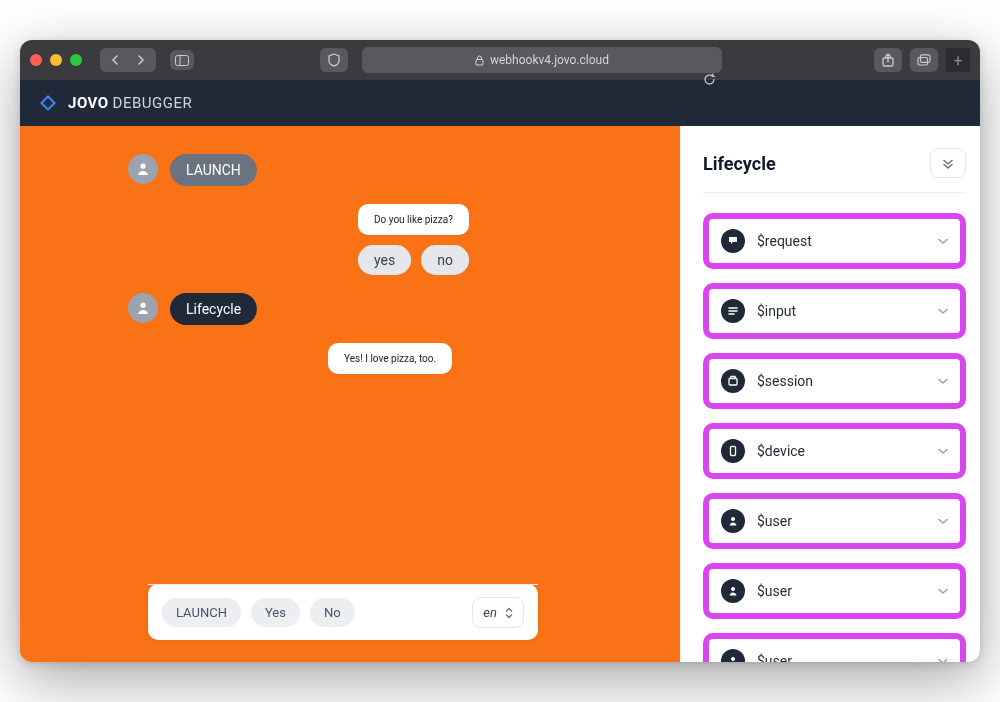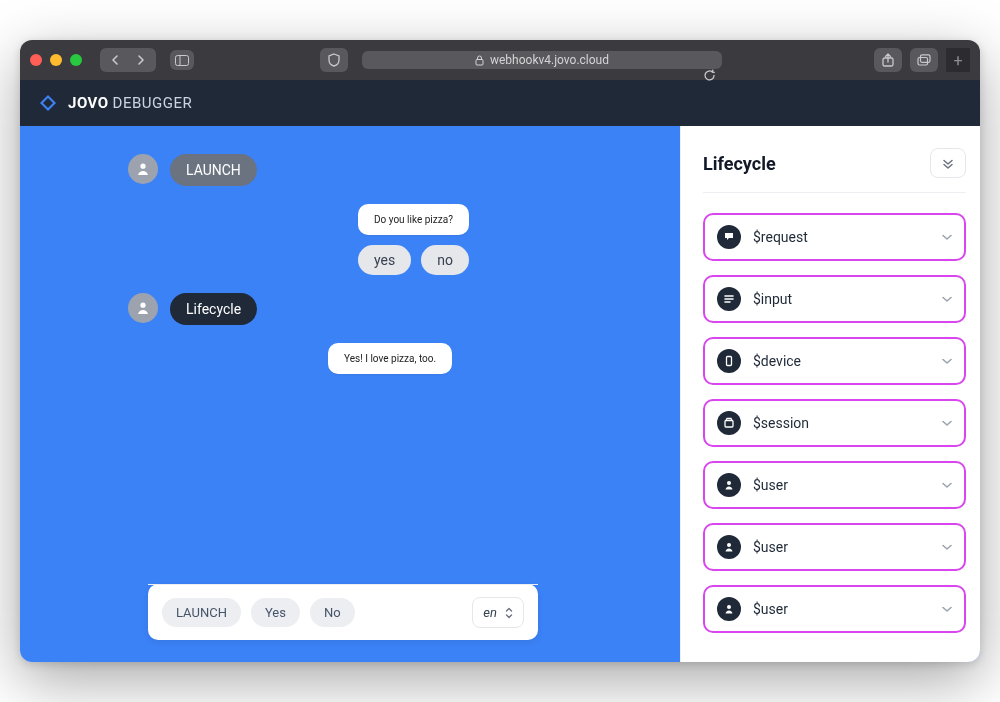--- a/index.html
+++ b/index.html
@@ -18,35 +18,35 @@
     padding:0 10px; gap:8px; position:relative;
   }
   .traffic { display:flex; gap:8px; margin-right:10px; }
   .dot { width:12px; height:12px; border-radius:50%; }
   .dot.red{background:#ff5f57;} .dot.yellow{background:#febc2e;} .dot.green{background:#28c840;}
   .nav-group{ background:#59595d; border-radius:6px; display:flex; align-items:center; padding:2px;}
   .nav-btn{ width:26px; height:20px; display:flex; align-items:center; justify-content:center; color:#c9c9cc;}
   .side-btn{ width:24px; height:20px; display:flex; align-items:center; justify-content:center; color:#c9c9cc; background:#59595d; border-radius:6px; margin-left:6px;}
   .tb-spacer{ flex:0 0 110px;}
   .shield-btn{ width:28px; height:24px; background:#59595d; border-radius:6px; display:flex; align-items:center; justify-content:center; color:#c9c9cc;}
-  .url-bar{ flex:0 0 360px; height:18px; background:#59595d; border-radius:6px; display:flex; align-items:center; justify-content:center; color:#d4d4d7; font-size:12px; gap:6px; margin-left:6px;}
+  .url-bar{ flex:0 0 360px; height:26px; background:#59595d; border-radius:6px; display:flex; align-items:center; justify-content:center; color:#d4d4d7; font-size:12px; gap:6px; margin-left:6px;}
   .url-bar .lock{font-size:11px;}
   .reload-btn{ position:absolute; right:6px; color:#c9c9cc; font-size:13px;}
   .url-wrap{ position:relative; flex:0 0 360px; margin-left:6px;}
   .url-wrap .url-bar{ flex:1; margin-left:0;}
   .tb-right{ margin-left:auto; display:flex; align-items:center; gap:8px;}
   .tb-icon-btn{ width:28px; height:24px; background:#59595d; border-radius:6px; display:flex; align-items:center; justify-content:center; color:#c9c9cc;}
   .plus-tab{ width:24px; height:24px; background:#2c2c30; display:flex; align-items:center; justify-content:center; color:#8e8e92; font-size:16px;}
   
   .app-header{ height:46px; background:#1f2937; display:flex; align-items:center; padding:0 18px; gap:10px; color:#fff;}
   .logo-mark{ width:20px; height:20px; }
   .brand{ font-weight:700; letter-spacing:.5px; font-size:15px;text-align:right;}
   .brand .deb{ font-weight:400; color:#cbd5e1; margin-left:4px;}
   
-  .main{ flex:1; display:flex; overflow:hidden; background:#3b82f6;}
+  .main{ flex:1; display:flex; overflow:hidden; background:#f97316;}
   .chat-pane{ flex:1; display:flex; flex-direction:column; padding:28px 28px 22px 28px; }
   .messages{ flex:1; overflow:hidden; width:480px; margin-left:80px;}
   .row{ display:flex; align-items:flex-start; gap:12px; margin-bottom:18px;}
   .avatar{ width:30px; height:30px; border-radius:50%; background:#9ca3af; display:flex; align-items:center; justify-content:center;}
   .chip{ padding:8px 16px; border-radius:18px; font-size:14px;}
   .chip.user{ background:#6b7280; color:#fff; }
   .chip.user.dark{ background:#1f2937; }
   .bot-block{ margin-left:230px; margin-bottom:18px; }
   .bot-msg{ display:inline-block; background:#fff; color:#222; padding:10px 16px; border-radius:10px; font-size:10px; box-shadow:0 1px 2px rgba(0,0,0,.06);}
   .qr-row{ display:flex; gap:10px; margin-top:10px; }
@@ -58,21 +58,21 @@
   .composer-bar{ display:flex; align-items:center; gap:10px; padding:12px 14px;}
   .sugg{ background:#eceef2; color:#475569; padding:7px 14px; border-radius:16px; font-size:13px;}
   .lang-select{ margin-left:auto; border:1px solid #e5e7eb; border-radius:8px; padding:7px 10px; font-size:13px; color:#374151; display:flex; align-items:center; gap:8px;font-style:italic;}
   
   .sidebar{ width:300px; background:#fff; border-left:1px solid #eceef2; padding:22px 14px 0 22px; overflow:hidden;}
   .side-head{ display:flex; align-items:center; justify-content:space-between; margin-bottom:14px;}
   .side-title{ font-size:18px; font-weight:700; color:#111827;}
   .collapse-btn{ width:36px; height:30px; border:1px solid #e5e7eb; border-radius:8px; display:flex; align-items:center; justify-content:center; color:#6b7280;}
   .side-divider{ height:1px; background:#eceef2; margin-bottom:20px;}
   .life-list{ display:flex; flex-direction:column; gap:14px; position:relative;}
-  .life-item{ border:2px solid #d946ef; border-radius:10px; padding:10px 12px; display:flex; align-items:center; gap:12px; background:#fff;}
+  .life-item{ border:6px solid #d946ef; border-radius:10px; padding:10px 12px; display:flex; align-items:center; gap:12px; background:#fff;}
   .life-icon{ width:24px; height:24px; border-radius:50%; background:#1f2937; display:flex; align-items:center; justify-content:center; color:#fff; flex-shrink:0;}
   .life-label{ font-size:14px; color:#1f2937; flex:1;}
   .chev{ color:#9ca3af; font-size:12px;}
   svg{display:block;}
 </style>
 </head>
 <body>
 
 <div class="window">
 
@@ -241,47 +241,47 @@
             <div class="life-label">$input</div>
             <div class="chev">
               <svg width="10" height="7" viewBox="0 0 10 7">
                 <path d="M1 1.5 5 5l4-3.5" stroke="#9ca3af" stroke-width="1.6" fill="none" stroke-linecap="round" stroke-linejoin="round"></path>
               </svg>
             </div>
           </div>
           <div class="life-item">
             <div class="life-icon">
               <svg width="12" height="12" viewBox="0 0 12 12">
-                <rect x="3.5" y="1.5" width="5" height="9" rx="1" stroke="#fff" fill="none" stroke-width="1.3"></rect>
-              </svg>
-            </div>
-            <div class="life-label">$device</div>
-            <div class="chev">
-              <svg width="10" height="7" viewBox="0 0 10 7">
-                <path d="M1 1.5 5 5l4-3.5" stroke="#9ca3af" stroke-width="1.6" fill="none" stroke-linecap="round" stroke-linejoin="round"></path>
-              </svg>
-            </div>
-          </div>
-          <div class="life-item">
-            <div class="life-icon">
-              <svg width="12" height="12" viewBox="0 0 12 12">
                 <rect x="2" y="3.5" width="8" height="6.5" rx="1" stroke="#fff" fill="none" stroke-width="1.3"></rect>
                 <path d="M3 3.5 4 1.5h4l1 2" stroke="#fff" fill="none" stroke-width="1.3"></path>
               </svg>
             </div>
             <div class="life-label">$session</div>
             <div class="chev">
               <svg width="10" height="7" viewBox="0 0 10 7">
                 <path d="M1 1.5 5 5l4-3.5" stroke="#9ca3af" stroke-width="1.6" fill="none" stroke-linecap="round" stroke-linejoin="round"></path>
               </svg>
             </div>
           </div>
           <div class="life-item">
             <div class="life-icon">
               <svg width="12" height="12" viewBox="0 0 12 12">
+                <rect x="3.5" y="1.5" width="5" height="9" rx="1" stroke="#fff" fill="none" stroke-width="1.3"></rect>
+              </svg>
+            </div>
+            <div class="life-label">$device</div>
+            <div class="chev">
+              <svg width="10" height="7" viewBox="0 0 10 7">
+                <path d="M1 1.5 5 5l4-3.5" stroke="#9ca3af" stroke-width="1.6" fill="none" stroke-linecap="round" stroke-linejoin="round"></path>
+              </svg>
+            </div>
+          </div>
+          <div class="life-item">
+            <div class="life-icon">
+              <svg width="12" height="12" viewBox="0 0 12 12">
                 <circle cx="6" cy="4" r="2" fill="#fff"></circle>
                 <path d="M2.5 10.5C3 8.5 4.4 7.5 6 7.5s3 1 3.5 3" fill="#fff"></path>
               </svg>
             </div>
             <div class="life-label">$user</div>
             <div class="chev">
               <svg width="10" height="7" viewBox="0 0 10 7">
                 <path d="M1 1.5 5 5l4-3.5" stroke="#9ca3af" stroke-width="1.6" fill="none" stroke-linecap="round" stroke-linejoin="round"></path>
               </svg>
             </div>

